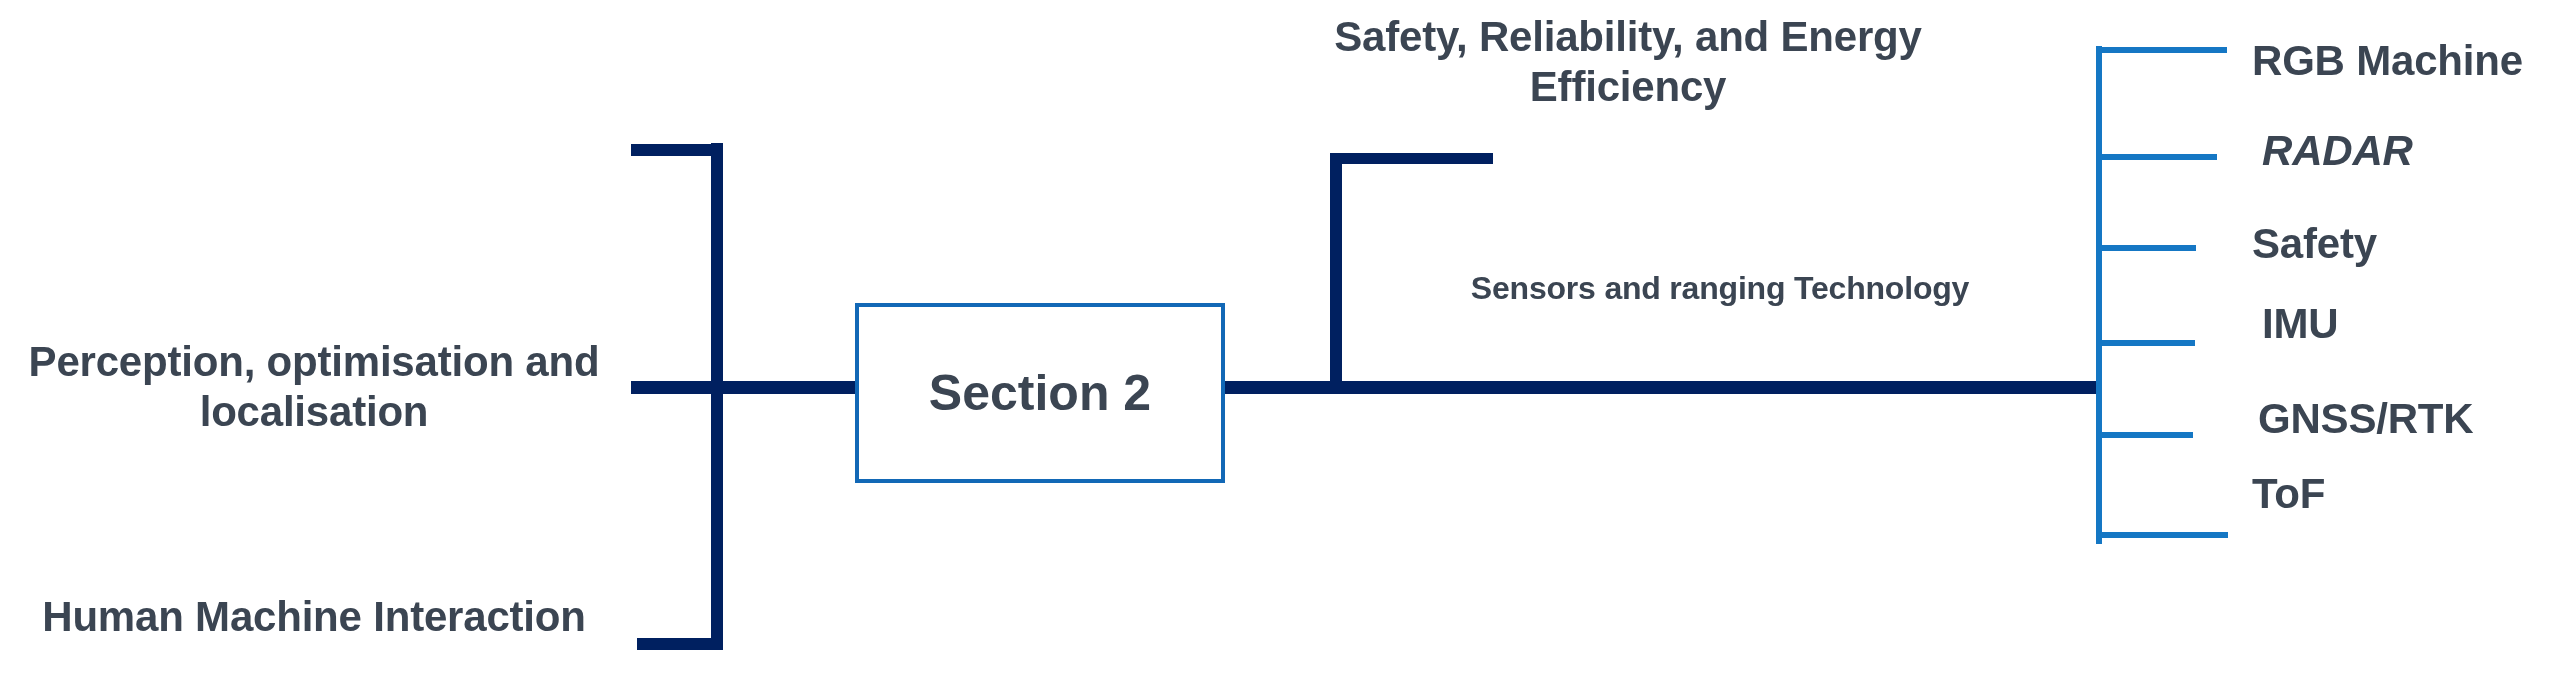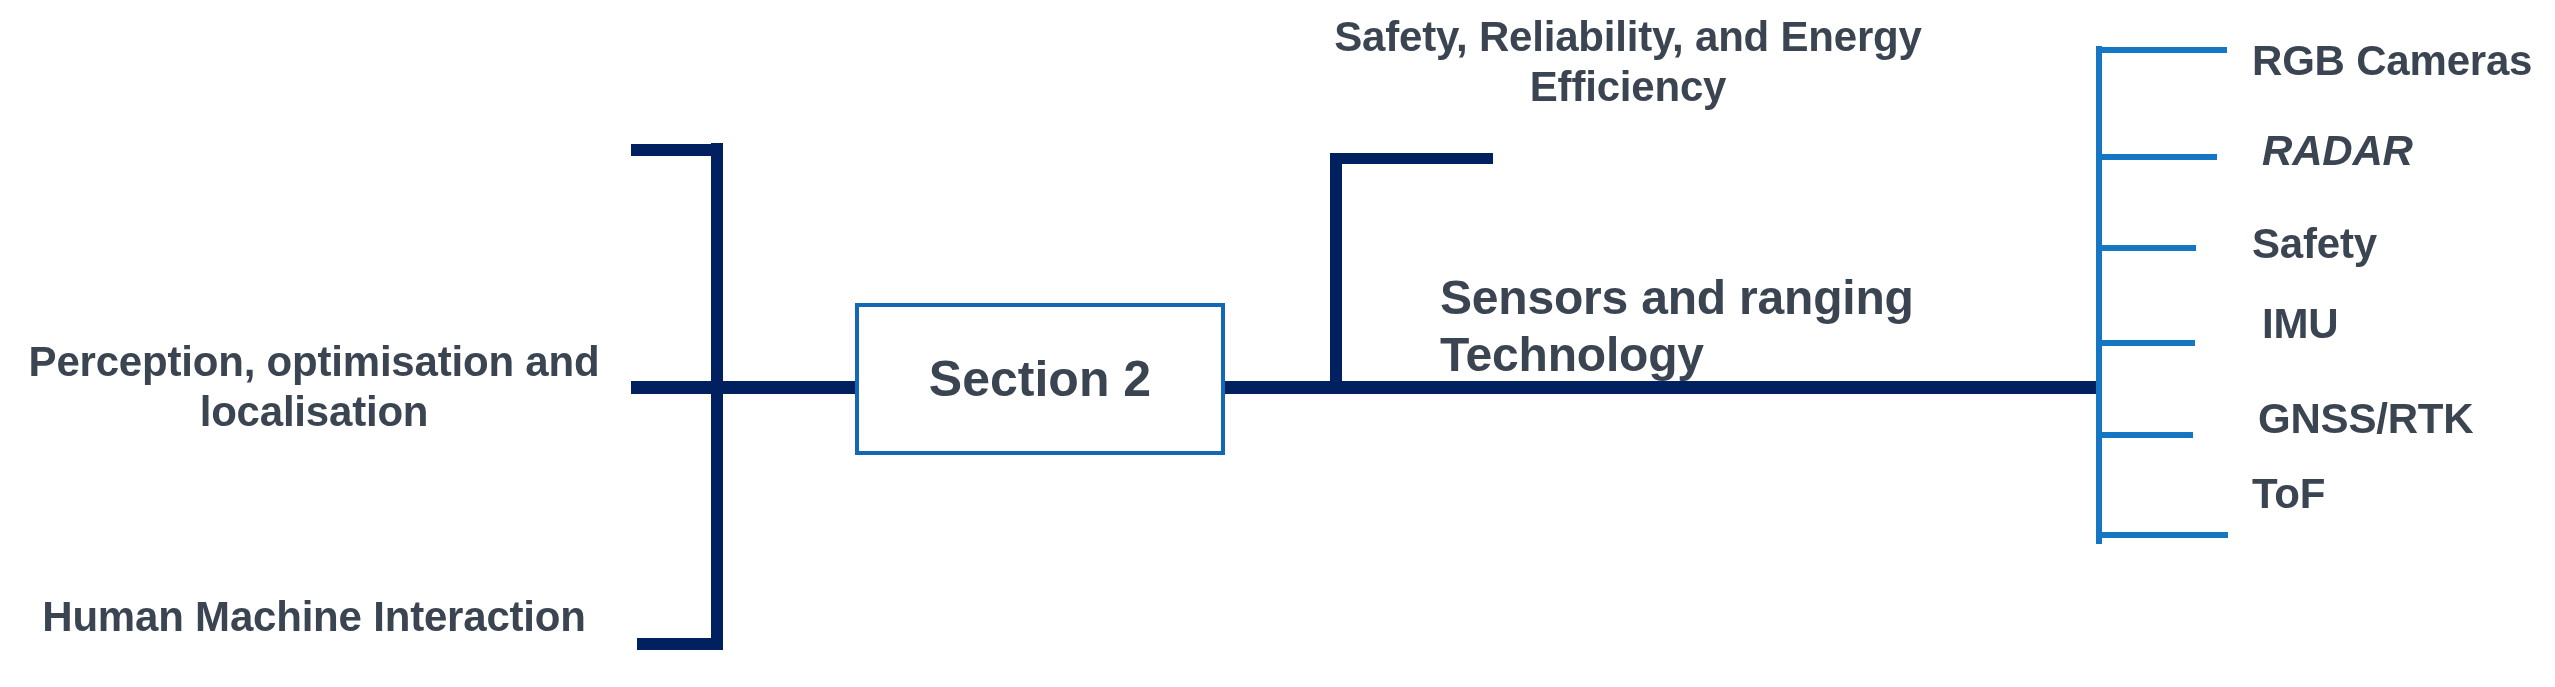--- a/index.html
+++ b/index.html
@@ -43,21 +43,21 @@
   #label-algorithms  { left: 22px;  top: 118px; }
   #label-perception  { left: 14px;  top: 337px; }
   #label-hmi         { left: 4px;   top: 592px; width: 620px; }
 
   
   #section-box {
     position: absolute;
     left: 855px;
     top: 303px;
     width: 370px;
-    height: 152px;
+    height: 180px;
     box-sizing: border-box;
     border: 4px solid #1268b6;
     background: #ffffff;
     display: flex;
     align-items: center;
     justify-content: center;
   }
   #section-box-label {
     position: static;
     font-size: 50px;
@@ -71,22 +71,22 @@
     left: 1298px;
     top: 12px;
     width: 660px;
     text-align: center;
     font-size: 42px;
   }
   #label-sensors {
     left: 1440px;
     top: 270px;
     width: 560px;
-    text-align: left;
-    font-size: 48px;
+    text-align: center;
+    font-size: 32px;
   }
 
   
   .leaf-label {
     left: 2252px;
     font-size: 42px;
     white-space: nowrap;
   }
   #leaf-0 { top: 36px;  }
   #leaf-1 { top: 126px; left: 2262px; font-style: italic; }
@@ -134,21 +134,21 @@
   <div class="node-label left-label" id="label-perception">Perception, optimisation and localisation</div>
 
   <div id="section-box">
     <span id="section-box-label">Section 2</span>
   </div>
 
   <div class="node-label" id="label-safety">Safety, Reliability, and Energy Efficiency</div>
 
   <div class="node-label" id="label-sensors">Sensors and ranging Technology</div>
 
-  <div class="node-label leaf-label" id="leaf-0">RGB Cameras</div>
+  <div class="node-label leaf-label" id="leaf-0">RGB Machine</div>
 
   <div class="node-label leaf-label" id="leaf-1">RADAR</div>
 
   <div class="node-label leaf-label" id="leaf-2">Safety</div>
 
   <div class="node-label leaf-label" id="leaf-3">IMU</div>
 
   <div class="node-label leaf-label" id="leaf-4">GNSS/RTK</div>
 
   <div class="node-label leaf-label" id="leaf-5">ToF</div>

